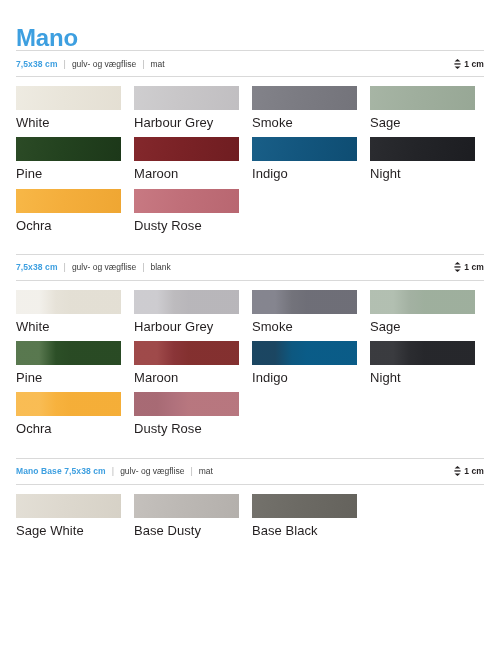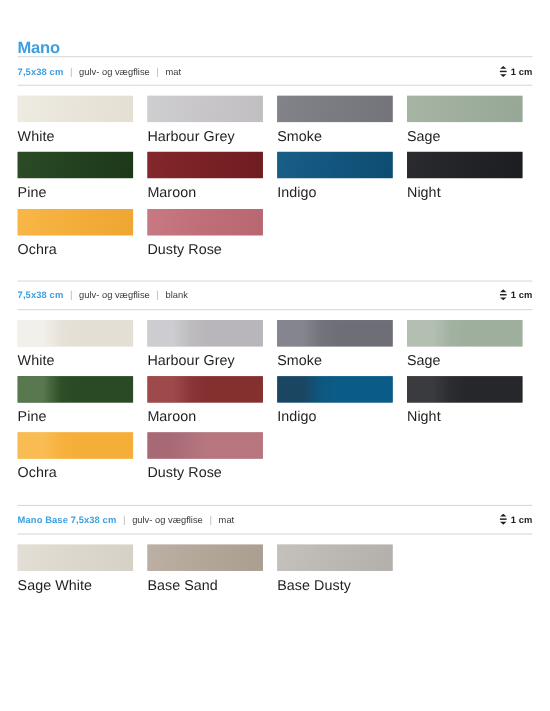--- a/index.html
+++ b/index.html
@@ -18,26 +18,26 @@
   }
   .page {
     width: 500px;
     height: 646px;
     padding: 0 16px;
     position: relative;
   }
 
   
   .page-title {
-    font-size: 15px;
+    font-size: 24px;
     font-weight: bold;
     color: #3d9fe0;
     letter-spacing: -0.2px;
     margin: 0;
-    padding-top: 36px;
+    padding-top: 26px;
     line-height: 1;
   }
 
   
   .section { margin-top: 0; }
   .section + .section { margin-top: 14px; }
 
   .rule {
     height: 1px;
     background: #d9d9d9;
@@ -323,28 +323,28 @@
         </div>
         <div class="rule"></div>
         <div class="grid">
           <div class="cell">
             <div class="swatch" style="background: rgb(221, 216, 206);">
               <div class="sheen" style="background: linear-gradient(100deg, rgb(228, 224, 215) 0%, rgb(221, 216, 206) 45%, rgb(213, 208, 197) 100%); opacity: 0.85;"></div>
             </div>
             <div class="label">Sage White</div>
           </div>
           <div class="cell">
-            <div class="swatch" style="background: rgb(179, 167, 154);">
-              <div class="sheen" style="background: linear-gradient(100deg, rgb(189, 178, 165) 0%, rgb(179, 167, 154) 45%, rgb(169, 157, 144) 100%); opacity: 0.85;"></div>
-            </div>
-            <div class="label">Base Sand</div>
-          </div>
-          <div class="cell">
             <div class="swatch" style="background: rgb(188, 184, 180);">
               <div class="sheen" style="background: linear-gradient(100deg, rgb(198, 194, 190) 0%, rgb(188, 184, 180) 45%, rgb(178, 174, 170) 100%); opacity: 0.85;"></div>
             </div>
             <div class="label">Base Dusty</div>
           </div>
+          <div class="cell">
+            <div class="swatch" style="background: rgb(108, 106, 100);">
+              <div class="sheen" style="background: linear-gradient(100deg, rgb(117, 115, 109) 0%, rgb(108, 106, 100) 45%, rgb(99, 97, 91) 100%); opacity: 0.85;"></div>
+            </div>
+            <div class="label">Base Black</div>
+          </div>
         </div>
       </div>
     </div>
 
 </div>
 
 </body></html>

